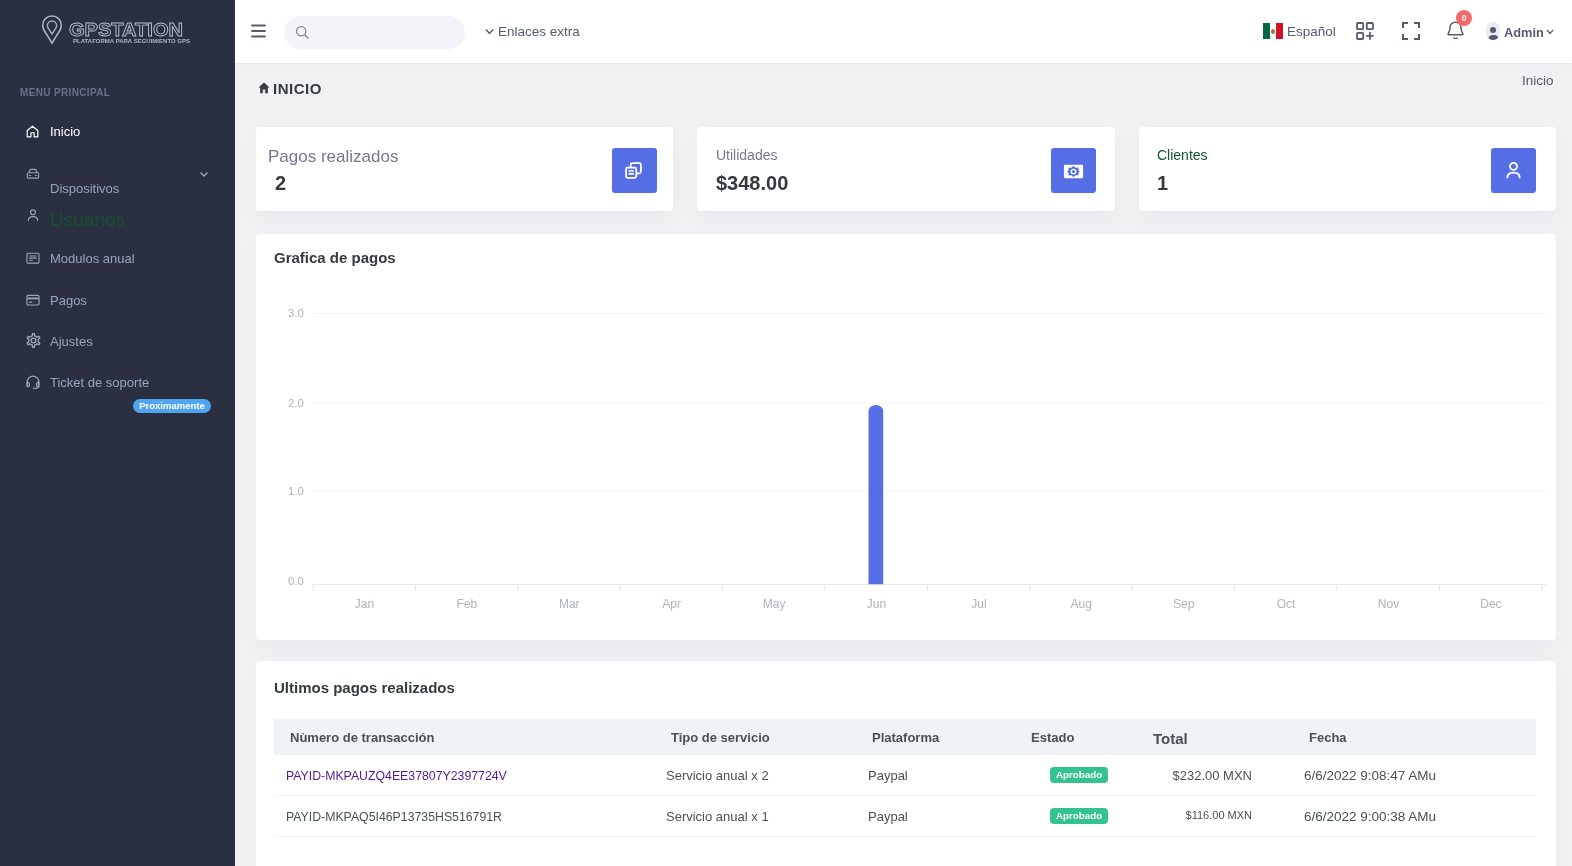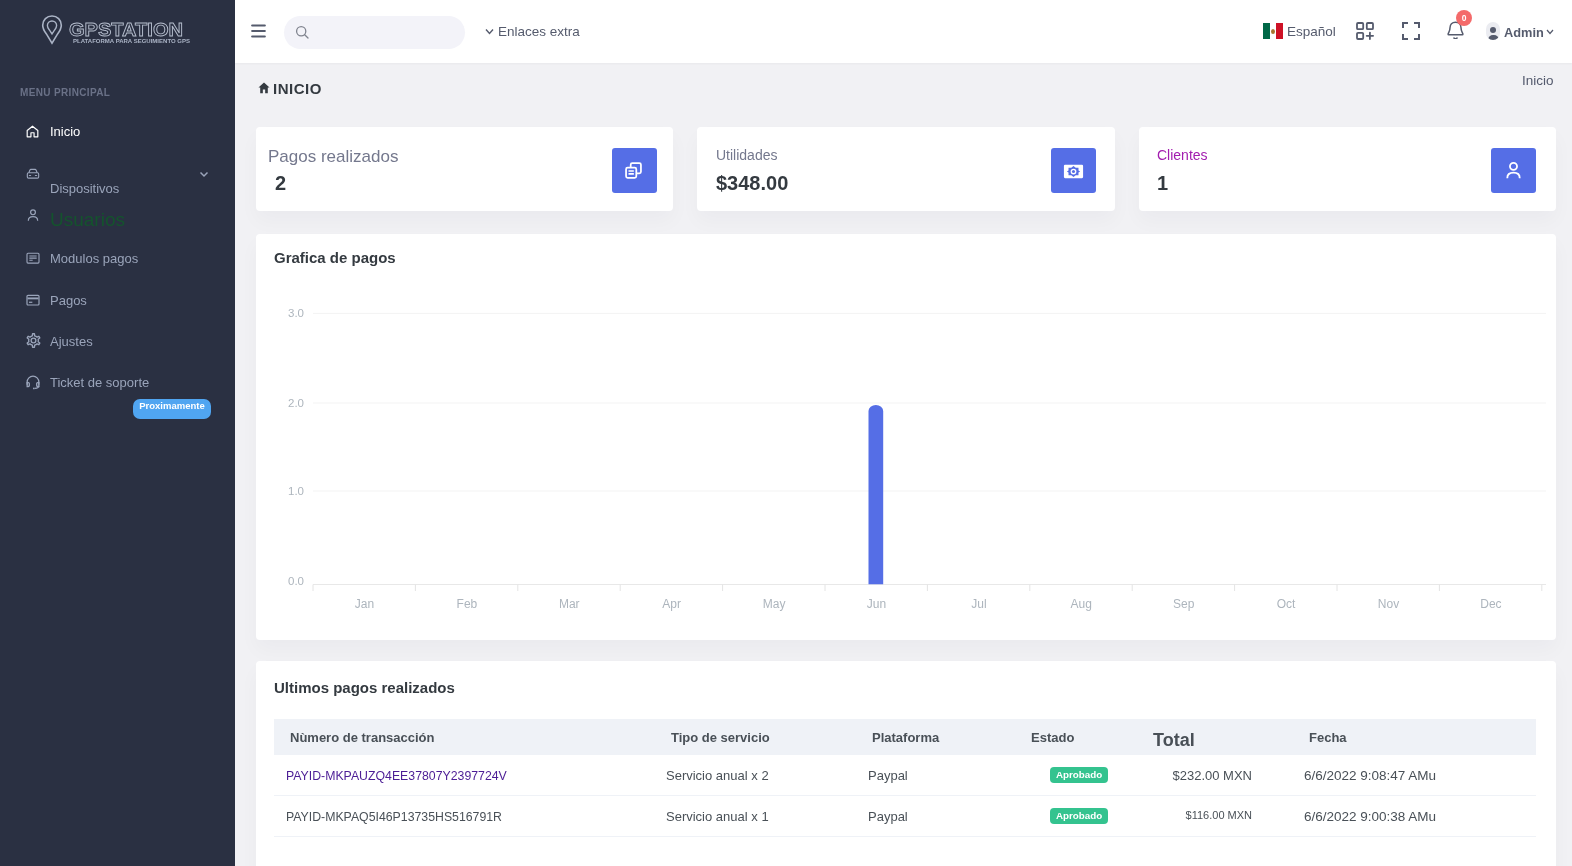--- a/index.html
+++ b/index.html
@@ -115,21 +115,21 @@
   </g>
 </svg>
 <div class="abs" style="left:50px;top:208.5px;font-size:19px;color:#14532d;">Usuarios</div>
 
 <svg class="abs" style="left:25px;top:250px;" width="16" height="16" viewBox="0 0 24 24">
   <g fill="none" stroke="#9aa4ba" stroke-width="1.7">
     <rect x="3" y="4.8" width="18" height="14.8" rx="1.5"></rect>
     <path d="M6.5 9 H17.5 M6.5 12.2 H17.5 M6.5 15.4 H11.5"></path>
   </g>
 </svg>
-<div class="abs" style="left:50px;top:250.5px;font-size:13px;color:#9aa4ba;">Modulos pagos</div>
+<div class="abs" style="left:50px;top:250.5px;font-size:13px;color:#9aa4ba;">Modulos anual</div>
 
 <svg class="abs" style="left:25px;top:292px;" width="16" height="16" viewBox="0 0 24 24">
   <g fill="none" stroke="#9aa4ba" stroke-width="1.8">
     <rect x="3" y="5" width="18" height="14.5" rx="1.5"></rect>
   </g>
   <rect x="3.8" y="8.2" width="16.4" height="2.8" fill="#9aa4ba"></rect>
   <rect x="6" y="14.5" width="5" height="1.8" fill="#9aa4ba"></rect>
 </svg>
 <div class="abs" style="left:50px;top:292.5px;font-size:13px;color:#9aa4ba;">Pagos</div>
 
@@ -142,37 +142,37 @@
 <svg class="abs" style="left:24px;top:372.5px;" width="18" height="18" viewBox="0 0 24 24">
   <g fill="none" stroke="#9aa4ba" stroke-width="1.7">
     <path d="M4.2 15.5 V12 C4.2 7.7 7.7 4.2 12 4.2 S19.8 7.7 19.8 12 V15.5"></path>
     <path d="M4.2 12.8 h1.6 a1.3 1.3 0 0 1 1.3 1.3 v2.6 a1.3 1.3 0 0 1 -1.3 1.3 h-1.6 z"></path>
     <path d="M19.8 12.8 h-1.6 a1.3 1.3 0 0 0 -1.3 1.3 v2.6 a1.3 1.3 0 0 0 1.3 1.3 h1.6 z"></path>
     <path d="M19.8 17 c0 2.2-2.5 3.4-5.3 3.6"></path>
   </g>
   <circle cx="13.2" cy="20.6" r="1.2" fill="#9aa4ba"></circle>
 </svg>
 <div class="abs" style="left:50px;top:374.5px;font-size:13px;color:#9aa4ba;">Ticket de soporte</div>
-<div class="abs" style="left:133px;top:399px;width:78px;height:20px;background:#50a5f1;border-radius:7px;color:#fff;font-size:9.5px;font-weight:bold;text-align:center;line-height:14px;">Proximamente</div>
+<div class="abs" style="left:133px;top:399px;width:78px;height:14px;background:#50a5f1;border-radius:7px;color:#fff;font-size:9.5px;font-weight:bold;text-align:center;line-height:14px;">Proximamente</div>
 
 <svg class="abs" style="left:257px;top:81px;" width="14" height="14" viewBox="0 0 24 24">
   <path d="M12 2.5 L2.5 11 H5.5 V21 H10 V14.5 H14 V21 H18.5 V11 H21.5 Z" fill="#343a40"></path>
 </svg>
 <div class="abs" style="left:273px;top:80px;font-size:15px;font-weight:bold;color:#343a40;letter-spacing:0.5px;">INICIO</div>
 <div class="abs" style="left:1522px;top:73px;font-size:13.5px;color:#545a6d;">Inicio</div>
 
 <div class="card" style="left:256px;top:127px;width:417.3px;height:84px;"></div>
 <div class="card" style="left:697.3px;top:127px;width:417.3px;height:84px;"></div>
 <div class="card" style="left:1138.7px;top:127px;width:417.3px;height:84px;"></div>
 
 <div class="abs" style="left:268px;top:147px;font-size:17px;color:#74788d;">Pagos realizados</div>
 <div class="abs" style="left:275px;top:172px;font-size:20px;font-weight:bold;color:#343a40;">2</div>
 <div class="abs" style="left:716px;top:147px;font-size:14px;color:#74788d;">Utilidades</div>
 <div class="abs" style="left:716px;top:172px;font-size:20px;font-weight:bold;color:#343a40;">$348.00</div>
-<div class="abs" style="left:1157px;top:147px;font-size:14px;color:#a21caf;">Clientes</div>
+<div class="abs" style="left:1157px;top:147px;font-size:14px;color:#14532d;">Clientes</div>
 <div class="abs" style="left:1157px;top:172px;font-size:20px;font-weight:bold;color:#343a40;">1</div>
 
 <div class="abs" style="left:611.5px;top:148px;width:45px;height:45px;background:#556ee6;border-radius:3px;"></div>
 <svg class="abs" style="left:623px;top:160px;" width="21" height="21" viewBox="0 0 24 24">
   <rect x="8.8" y="3.5" width="11.7" height="11.7" rx="1.8" fill="none" stroke="#ffffff" stroke-width="2"></rect>
   <rect x="3.5" y="8.8" width="11.7" height="11.7" rx="1.8" fill="#556ee6" stroke="#ffffff" stroke-width="2"></rect>
   <path d="M6.3 12.6 H12.4 M6.3 15.8 H12.4" stroke="#ffffff" stroke-width="1.9"></path>
 </svg>
 
 <div class="abs" style="left:1051px;top:148px;width:45px;height:45px;background:#556ee6;border-radius:3px;"></div>
@@ -243,21 +243,21 @@
 </svg>
 
 <div class="card" style="left:256px;top:661px;width:1300px;height:260px;"></div>
 <div class="abs" style="left:274px;top:679px;font-size:15px;font-weight:bold;color:#343a40;">Ultimos pagos realizados</div>
 
 <div class="abs" style="left:274px;top:719px;width:1262px;height:36px;background:#eff2f7;"></div>
 <div class="abs" style="left:290px;top:730px;font-size:13px;font-weight:bold;color:#495057;">Nùmero de transacción</div>
 <div class="abs" style="left:671px;top:730px;font-size:13px;font-weight:bold;color:#495057;">Tipo de servicio</div>
 <div class="abs" style="left:872px;top:730px;font-size:13px;font-weight:bold;color:#495057;">Plataforma</div>
 <div class="abs" style="left:1031px;top:730px;font-size:13px;font-weight:bold;color:#495057;">Estado</div>
-<div class="abs" style="left:1153px;top:730px;font-size:18px;font-weight:bold;color:#495057;">Total</div>
+<div class="abs" style="left:1153px;top:730px;font-size:15px;font-weight:bold;color:#495057;">Total</div>
 <div class="abs" style="left:1309px;top:730px;font-size:13px;font-weight:bold;color:#495057;">Fecha</div>
 
 <div class="abs" style="left:286px;top:769px;font-size:12.3px;color:#4c1d95;">PAYID-MKPAUZQ4EE37807Y2397724V</div>
 <div class="abs" style="left:666px;top:768px;font-size:13px;color:#495057;">Servicio anual x 2</div>
 <div class="abs" style="left:868px;top:768px;font-size:13px;color:#495057;">Paypal</div>
 <div class="abs" style="left:1050px;top:767px;height:16px;background:#34c38f;border-radius:4px;color:#fff;font-size:9.8px;font-weight:bold;line-height:16px;padding:0 6px;">Aprobado</div>
 <div class="abs" style="left:1252px;top:768px;font-size:13px;color:#495057;transform:translateX(-100%);">$232.00 MXN</div>
 <div class="abs" style="left:1304px;top:768px;font-size:13.5px;color:#495057;">6/6/2022 9:08:47 AMu</div>
 <div class="abs" style="left:274px;top:795px;width:1262px;height:1px;background:#eff2f7;"></div>
 

